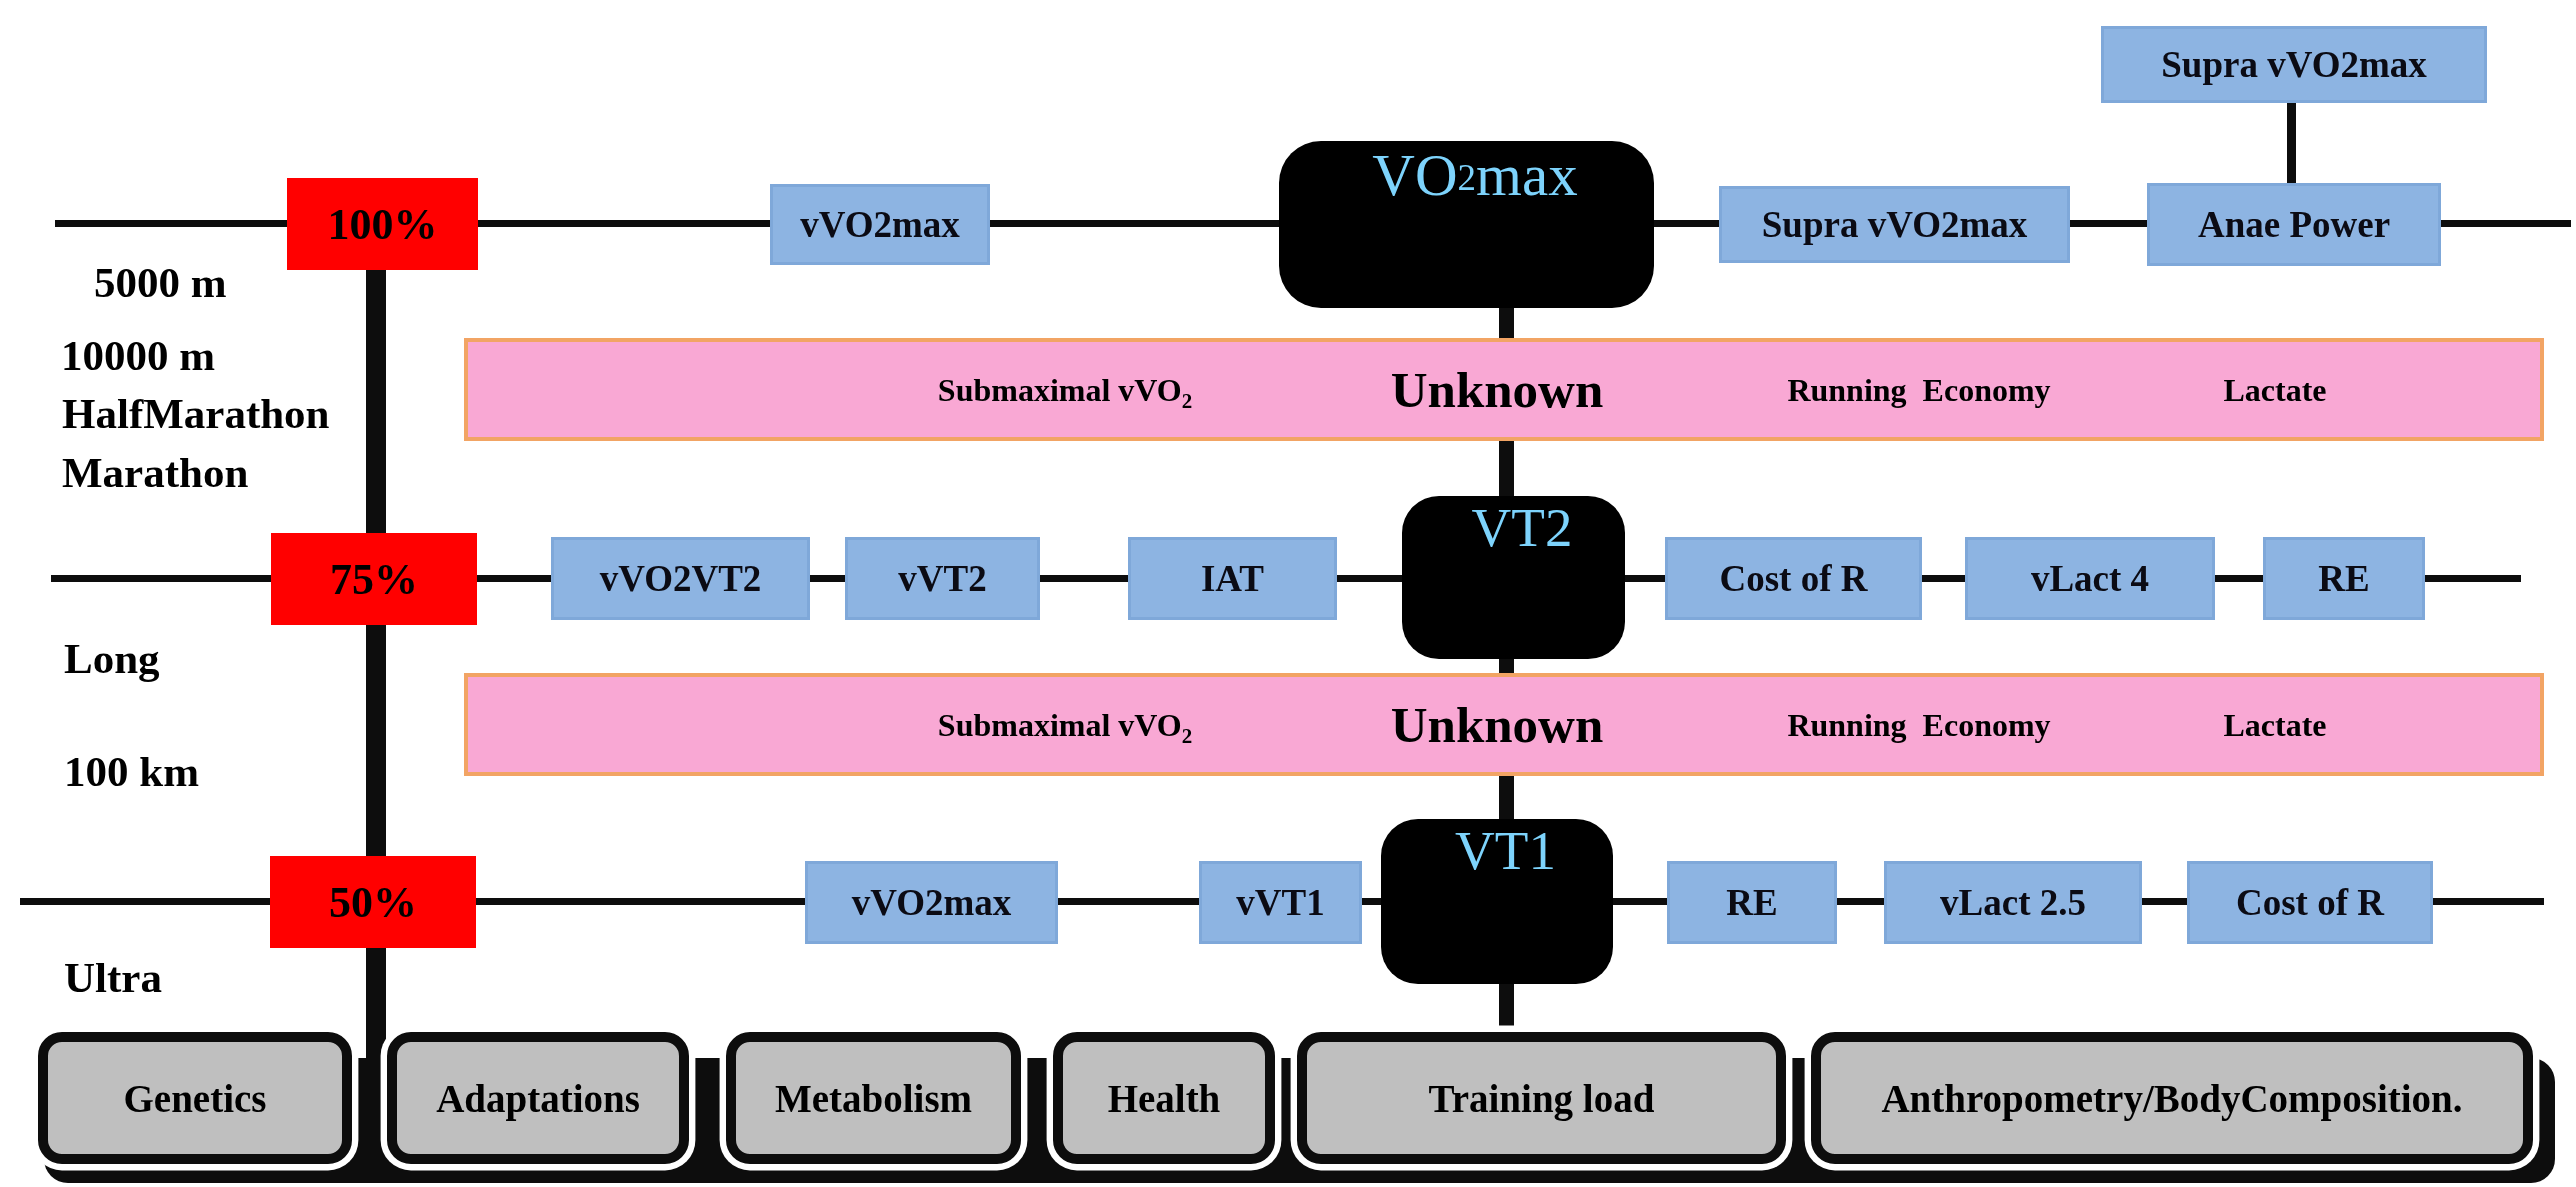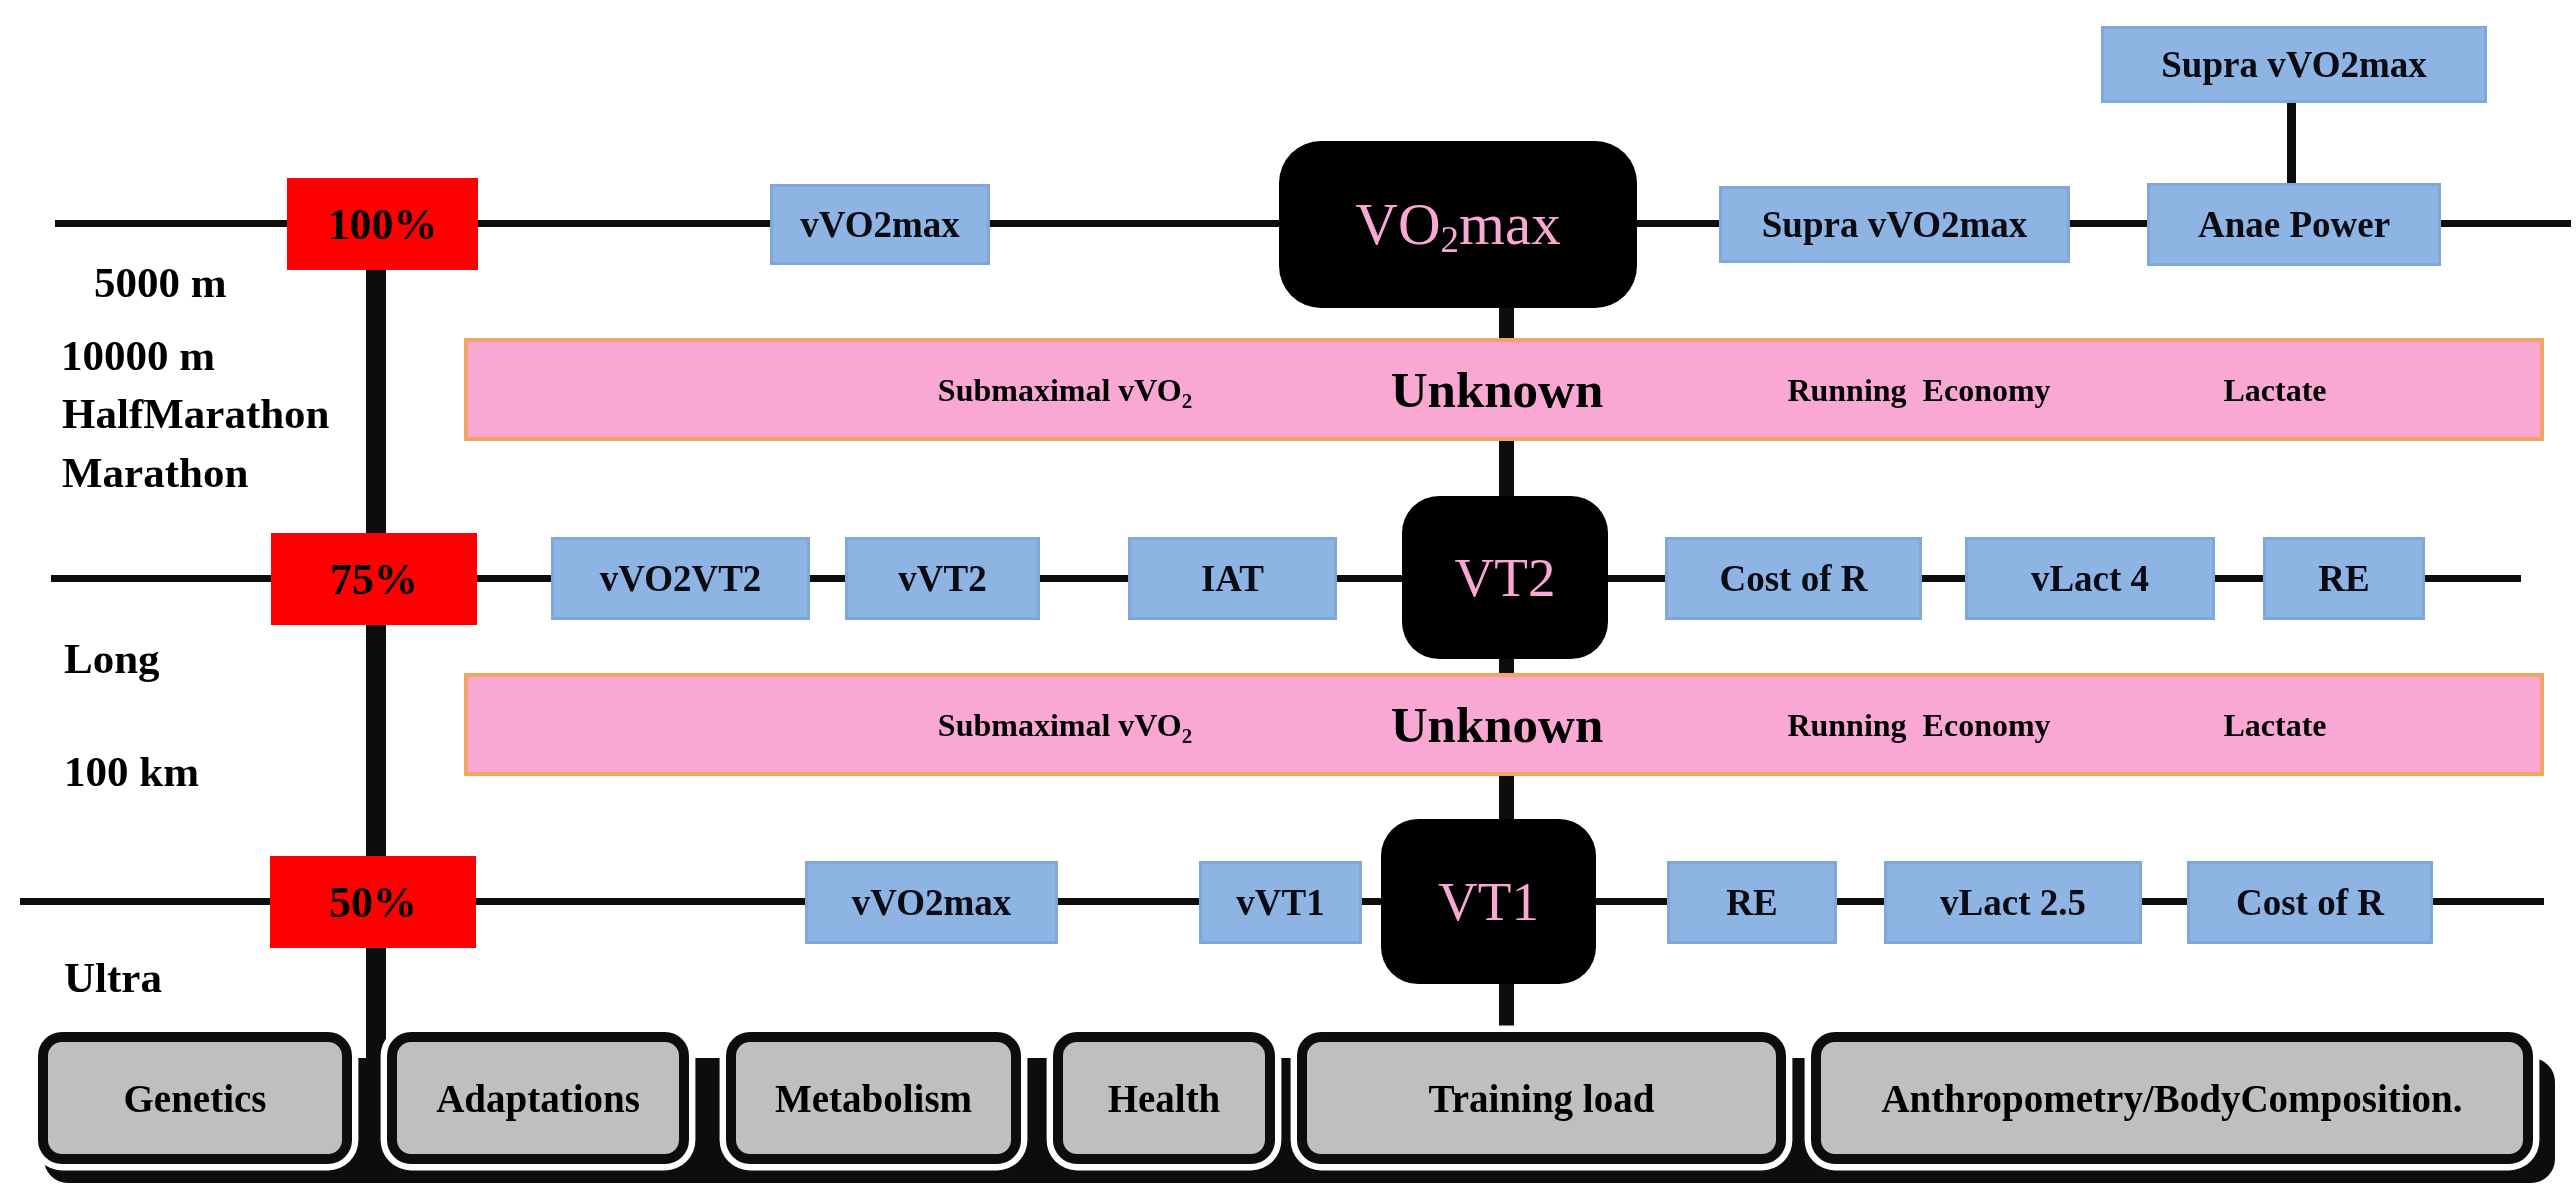--- a/index.html
+++ b/index.html
@@ -9,22 +9,22 @@
   .hline{position:absolute;background:#0d0d0d;}
   .vline{position:absolute;background:#0d0d0d;}
   
   .redbox{position:absolute;background:#FF0000;display:flex;align-items:center;justify-content:center;
           font-size:44px;font-weight:600;z-index:6;}
   
   .bluebox{position:absolute;background:#8DB4E2;border:3.7px solid #7FA8D9;box-sizing:border-box;
            display:flex;align-items:center;justify-content:center;font-size:37px;font-weight:bold;
            color:#0b0b14;z-index:6;white-space:nowrap;}
   
-  .hub{position:absolute;background:#000;border-radius:42px;display:flex;align-items:center;justify-content:center;
-       color:#f9a8d4;z-index:7;}
+  .hub{position:absolute;background:#000;border-radius:42px;display:flex;justify-content:center;
+       color:#7dd3fc;z-index:7;padding-left:17px;}
   .hub .hub-main{font-size:59px;}
   .hub .hub-sub{font-size:37px;position:relative;top:14.7px;}
   
   .band{position:absolute;background:#f9a8d4;border:4.6px solid #F2A464;box-sizing:border-box;z-index:5;}
   .band .bandtxt{position:absolute;top:50%;transform:translate(-50%,-50%);white-space:pre;}
   .band .small{font-size:32px;font-weight:bold;}
   .band .smallsub{font-size:21px;font-weight:bold;position:relative;top:7.3px;}
   .band .big{font-size:51px;font-weight:600;}
   
   .racelabel{position:absolute;font-size:43px;font-weight:bold;white-space:nowrap;z-index:8;line-height:1.05;}

